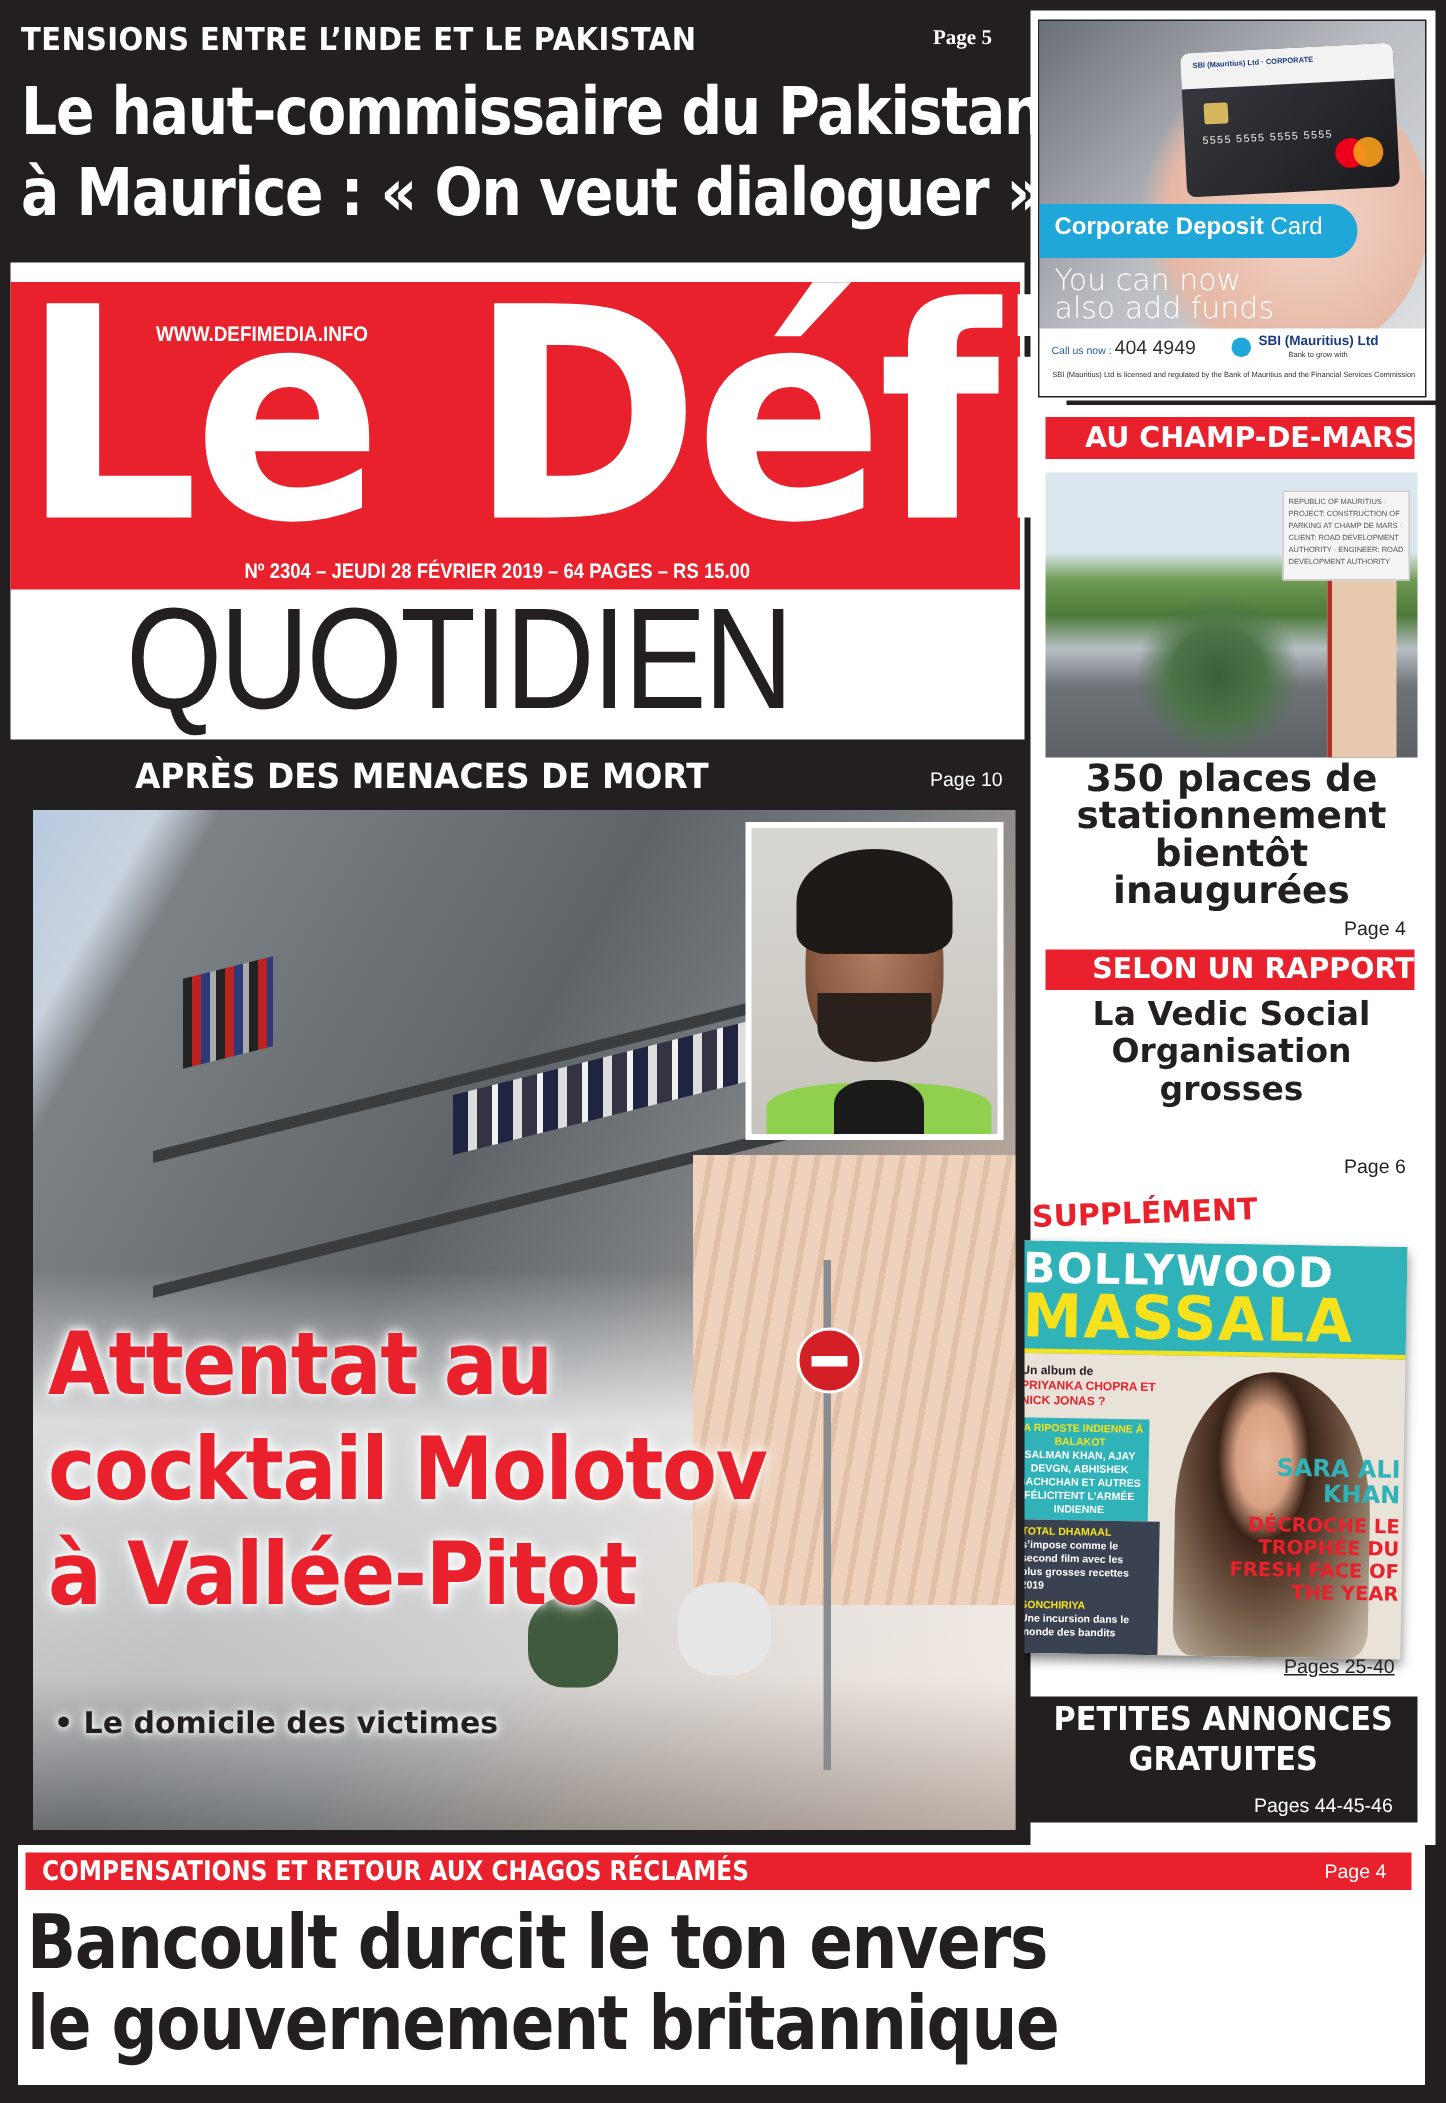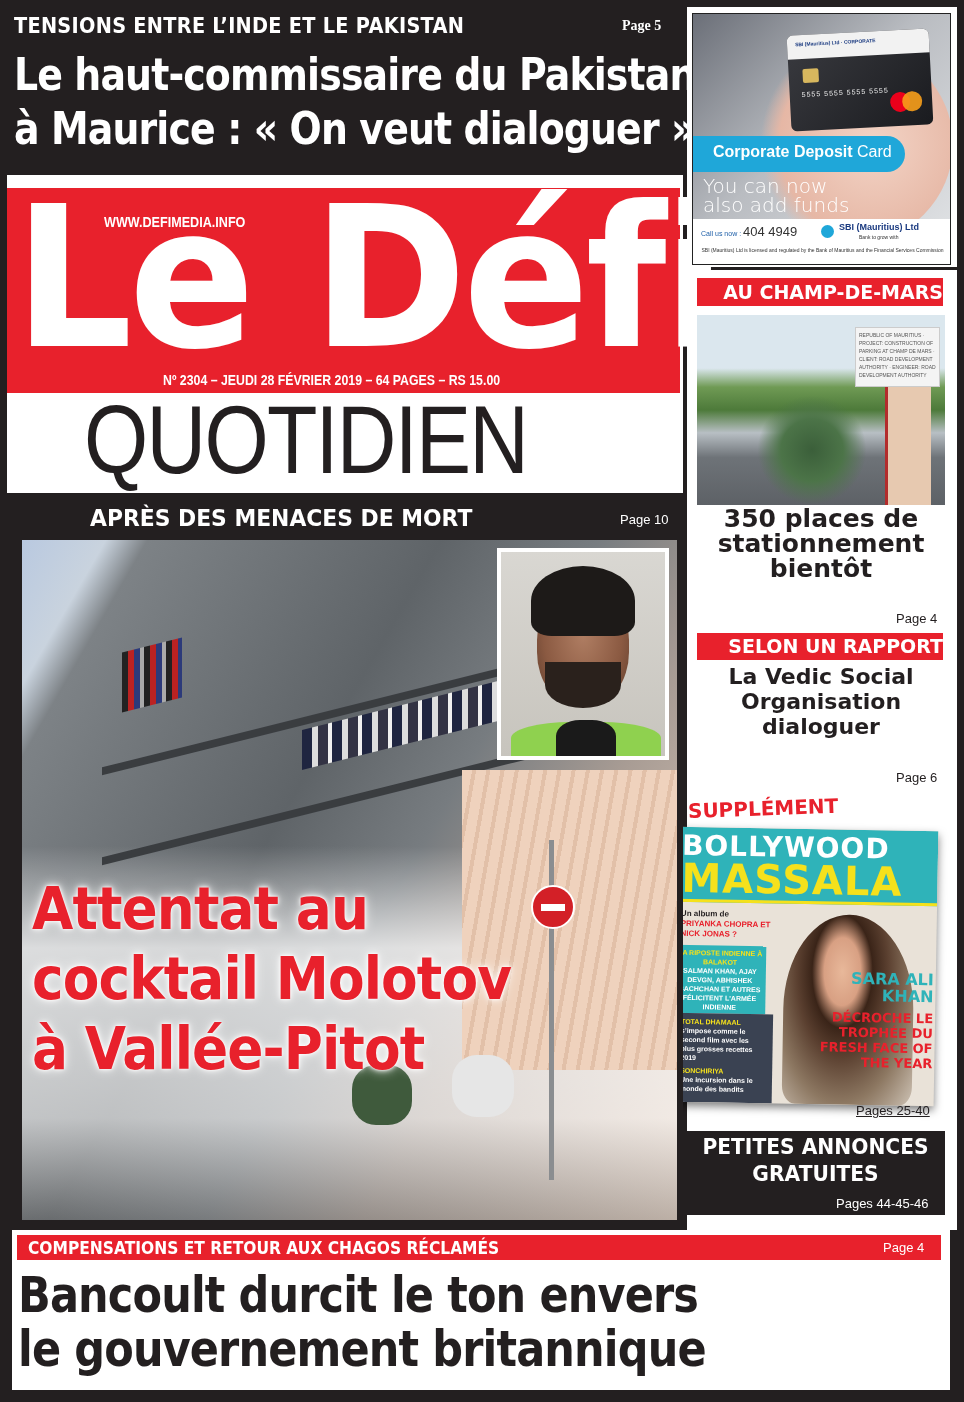--- a/index.html
+++ b/index.html
@@ -26,21 +26,21 @@
   
   #ad-frame { left: 687px; top: 7px; width: 270px; height: 260px; background: #fff; }
   #ad { left: 692px; top: 13px; width: 259px; height: 252px; background: linear-gradient(135deg,#6b6f78 0%,#b9bcc1 45%,#e4e6e8 100%); border: 1px solid #222; overflow: hidden; }
   #ad-card { left: 96px; top: 18px; width: 142px; height: 96px; border-radius: 6px; background: linear-gradient(135deg,#3a3b40,#1a1b1f); transform: rotate(-3deg); }
   #ad-card-top { left: 0; top: 0; width: 142px; height: 24px; background: #f2f2f2; border-radius: 6px 6px 0 0; font-size: 5px; color: #1a3a80; padding: 6px 8px; font-weight: 700; }
   #ad-card-chip { left: 14px; top: 34px; width: 16px; height: 14px; background: #d7b75e; border-radius: 2px; }
   #ad-card-num { left: 12px; top: 56px; font-size: 7px; color: #eee; letter-spacing: 1px; }
   #ad-mc1 { left: 100px; top: 62px; width: 20px; height: 20px; border-radius: 50%; background: #eb001b; }
   #ad-mc2 { left: 112px; top: 62px; width: 20px; height: 20px; border-radius: 50%; background: #f79e1b; opacity: 0.9; }
   #ad-hand { left: 60px; top: 30px; width: 200px; height: 200px; border-radius: 50%; background: radial-gradient(circle at 60% 50%, #f3d4c6, #e6b7a5 60%, rgba(230,183,165,0) 72%); }
-  #ad-banner { left: 0; top: 122px; width: 212px; height: 36px; background: #1fa7d9; border-radius: 0 18px 18px 0; color: #fff; font-size: 16px; font-weight: 700; padding: 7px 20px; white-space: nowrap; }
+  #ad-banner { left: 0; top: 122px; width: 212px; height: 36px; background: #1fa7d9; border-radius: 0 18px 18px 0; color: #fff; font-size: 16px; font-weight: 700; padding: 7px 10px; white-space: nowrap; }
   #ad-banner .light { font-weight: 400; }
   #ad-tag { left: 10px; top: 163px; color: #fff; font-size: 20px; line-height: 19px; font-family: "DejaVu Sans", sans-serif; font-weight: 300; }
   #ad-footer { left: 0; top: 205px; width: 259px; height: 47px; background: #fff; }
   #ad-call { left: 8px; top: 5px; font-size: 7px; color: #1e5fa8; white-space: nowrap; }
   #ad-call b { font-size: 13px; color: #333; font-weight: 400; text-align: right; }
   #ad-logo-dot { left: 128px; top: 6px; width: 13px; height: 13px; border-radius: 50%; background: #1fa7d9; }
   #ad-brand { left: 146px; top: 3px; font-size: 9px; font-weight: 700; color: #1a3a80; white-space: nowrap; }
   #ad-slogan { left: 166px; top: 15px; font-size: 5px; color: #333; }
   #ad-legal { left: 6px; top: 28px; width: 247px; font-size: 5px; color: #333; text-align: center; line-height: 7px; }
 
@@ -167,28 +167,29 @@
   <div id="champ-label" class="abs red-label impact">AU CHAMP-DE-MARS</div>
   <div id="champ-photo" class="abs">
     <div id="champ-palm" class="abs"></div>
     <div id="champ-pillar" class="abs"></div>
     <div id="champ-sign" class="abs">REPUBLIC OF MAURITIUS · PROJECT: CONSTRUCTION OF PARKING AT CHAMP DE MARS · CLIENT: ROAD DEVELOPMENT AUTHORITY · ENGINEER: ROAD DEVELOPMENT AUTHORITY</div>
   </div>
   <div id="champ-headline" class="abs impact">
     <div>350 places de</div>
     <div>stationnement</div>
     <div>bientôt</div>
+    <div>inaugurées</div>
   </div>
   <div id="champ-page" class="abs page-ref">Page 4</div>
 
   <div id="rapport-label" class="abs red-label impact">SELON UN RAPPORT</div>
   <div id="rapport-headline" class="abs impact">
     <div>La Vedic Social</div>
     <div>Organisation</div>
-    <div>dialoguer</div>
+    <div>grosses</div>
   </div>
   <div id="rapport-page" class="abs page-ref">Page 6</div>
 
   <div id="supp-label" class="abs impact">SUPPLÉMENT</div>
   <div id="bolly" class="abs">
     <div id="bolly-top" class="abs"></div>
     <div id="bolly-t1" class="abs impact">BOLLYWOOD</div>
     <div id="bolly-t2" class="abs impact">MASSALA</div>
     <div id="bolly-woman" class="abs"></div>
     <div id="bolly-side1" class="abs">
@@ -243,20 +244,21 @@
       <div id="portrait-hair" class="abs"></div>
       <div id="portrait-beard" class="abs"></div>
     </div>
   </div>
   <div id="main-headline" class="abs impact">
     <div>Attentat au</div>
     <div>cocktail Molotov</div>
     <div>à Vallée-Pitot</div>
   </div>
   <div id="main-bullet" class="abs impact">
+    <div>• Le domicile des victimes</div>
   </div>
 </article>
 
 <article>
   <div id="bottom-panel" class="abs"></div>
   <div id="bottom-kicker-bar" class="abs"></div>
   <div id="bottom-kicker" class="abs impact">COMPENSATIONS ET RETOUR AUX CHAGOS RÉCLAMÉS</div>
   <div id="bottom-page" class="abs page-ref">Page 4</div>
   <div id="bottom-headline" class="abs impact">
     <div>Bancoult durcit le ton envers</div>

